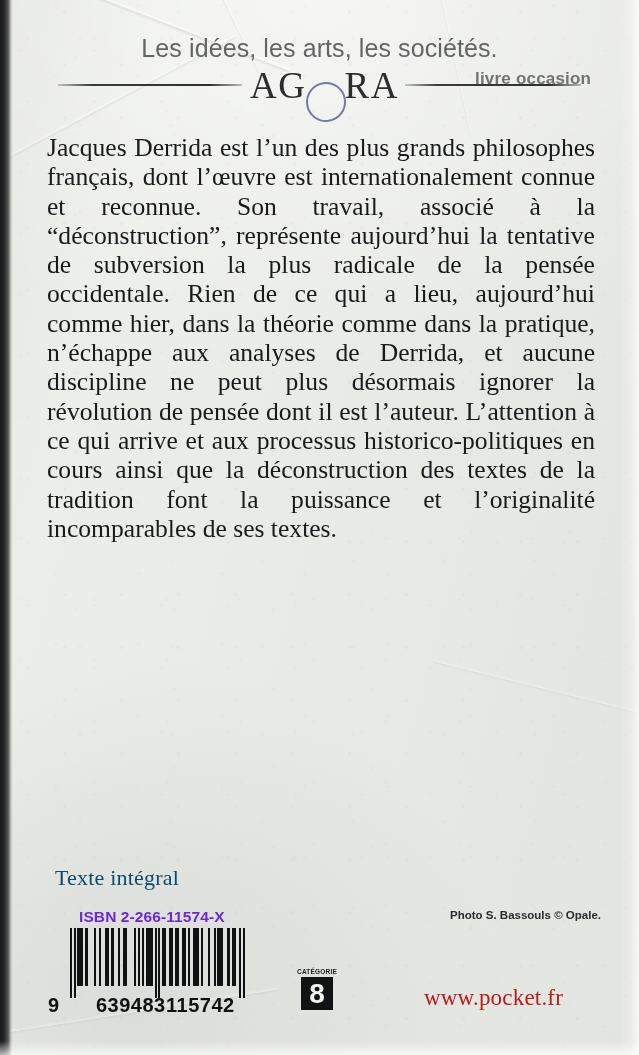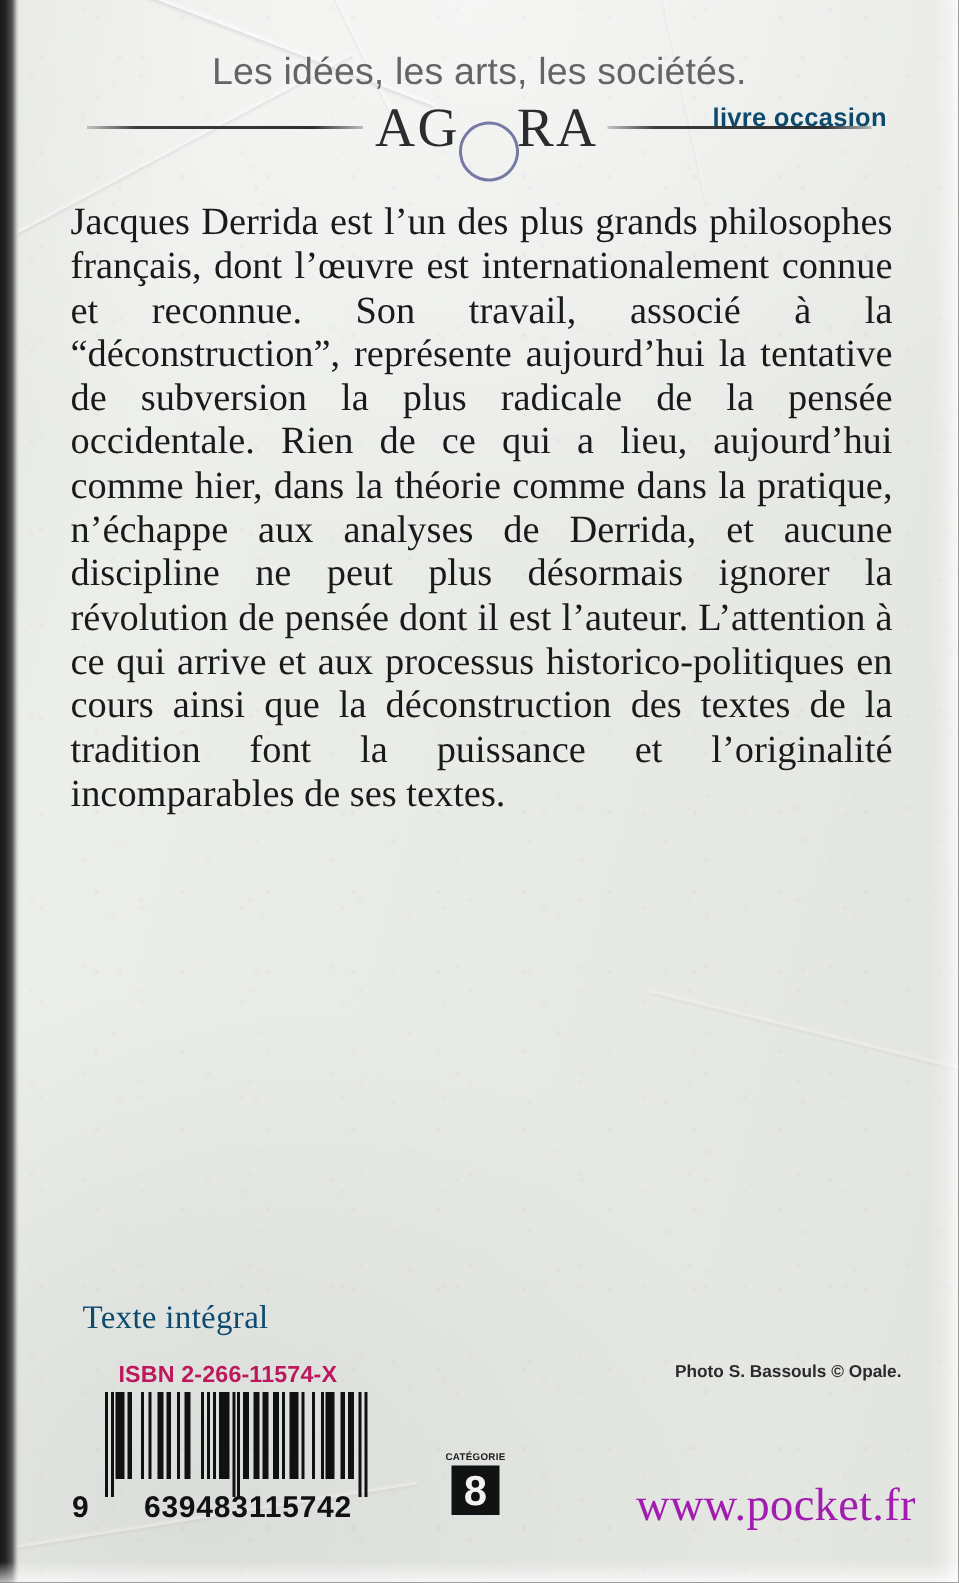--- a/index.html
+++ b/index.html
@@ -137,21 +137,21 @@
   }
 
   
   #livre-occasion {
     position: absolute;
     left: 475px;
     top: 69px;
     font-family: "Liberation Sans", sans-serif;
     font-size: 17px;
     font-weight: bold;
-    color: #0c4a6e;
+    color: #737373;
     letter-spacing: .2px;
     white-space: nowrap;
   }
 
   
   #blurb {
     position: absolute;
     left: 47px;
     top: 133px;
     width: 548px;
@@ -180,21 +180,21 @@
   }
 
   #isbn-line {
     position: absolute;
     left: 79px;
     top: 908px;
     font-family: "Liberation Sans", sans-serif;
     font-size: 15.5px;
     font-weight: bold;
     letter-spacing: .1px;
-    color: #be185d;
+    color: #6d28d9;
   }
 
   #photo-credit {
     position: absolute;
     left: 450px;
     top: 909px;
     font-family: "Liberation Sans", sans-serif;
     font-size: 11.5px;
     font-weight: bold;
     color: #2a2b2d;
@@ -263,22 +263,22 @@
     font-weight: bold;
     line-height: 33px;
     text-align: center;
   }
 
   #pocket-url {
     position: absolute;
     left: 424px;
     top: 985px;
     font-family: "Liberation Serif", serif;
-    font-size: 31px;
-    color: #a21caf;
+    font-size: 23px;
+    color: #b91c1c;
     letter-spacing: .2px;
     white-space: nowrap;
   }
 </style>
 </head>
 <body>
 
 <div id="page">
 
   <div id="paper-base"></div>

